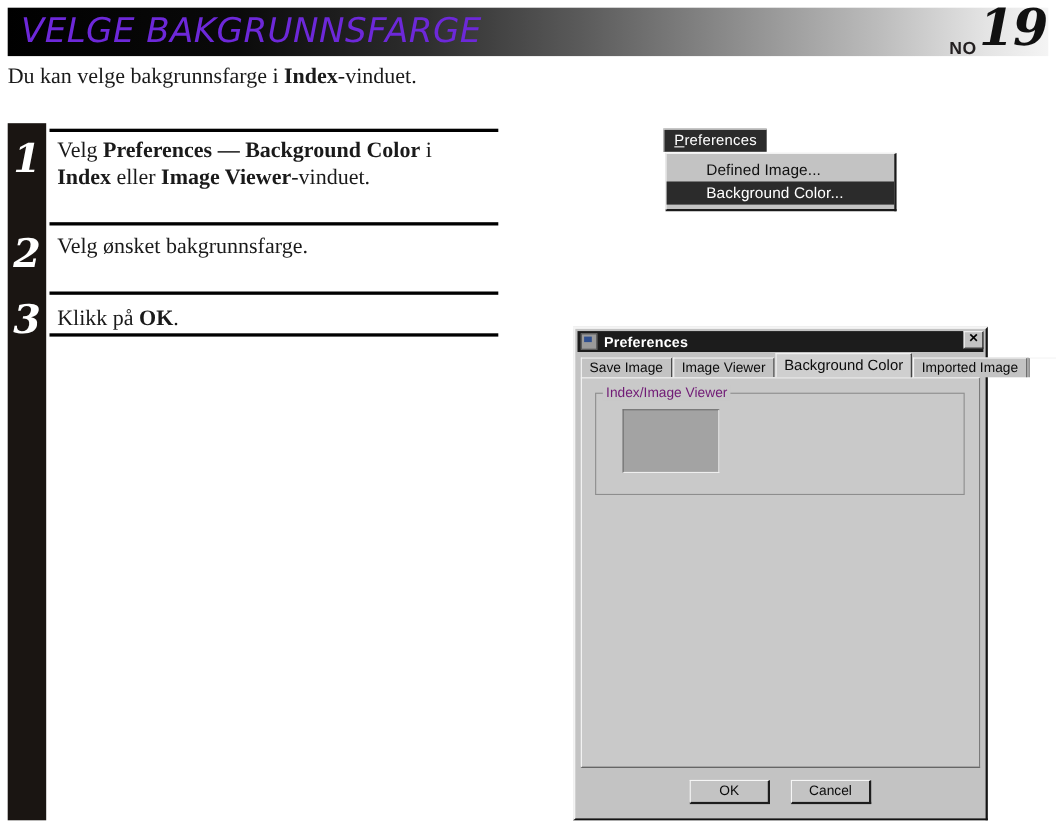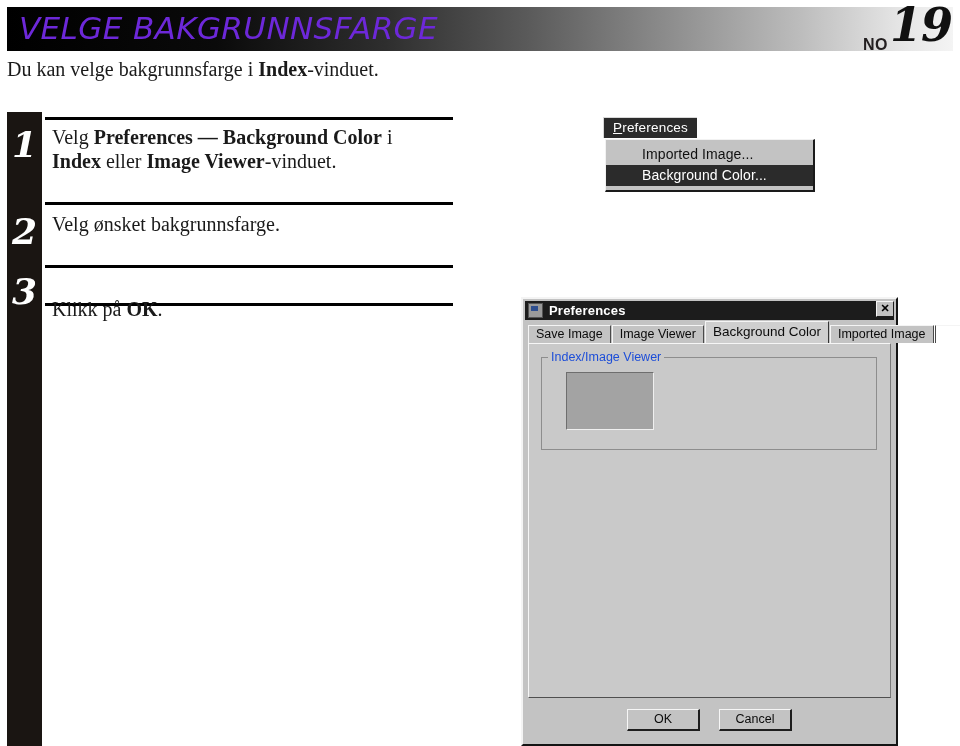--- a/index.html
+++ b/index.html
@@ -124,21 +124,21 @@
     left: 52px;
     width: 405px;
     font-family: "Liberation Serif", serif;
     font-size: 20px;
     line-height: 24px;
     color: #1a1a1a;
   }
   .step-text b { font-weight: bold; }
   #step-text-1 { top: 125px; }
   #step-text-2 { top: 212px; }
-  #step-text-3 { top: 277px; margin-top: 20px; }
+  #step-text-3 { top: 277px; }
 
   
   #menu-shot {
     position: absolute;
     left: 603px;
     top: 117px;
     width: 215px;
     font-family: "Liberation Sans", sans-serif;
     font-size: 13px;
   }
@@ -301,21 +301,21 @@
     border-top-color: #8d8d8d;
     box-sizing: border-box;
   }
   #groupbox-label {
     position: absolute;
     left: 6px;
     top: -8px;
     background: #c9c9c9;
     padding: 0 3px;
     font-size: 12.5px;
-    color: #1d4ed8;
+    color: #701a75;
     white-space: nowrap;
   }
   #color-swatch {
     position: absolute;
     left: 24px;
     top: 14px;
     width: 88px;
     height: 58px;
     background: #a3a3a3;
     border-top: 1px solid #6e6e6e;
@@ -409,21 +409,21 @@
   <span>Velg ønsket bakgrunnsfarge.</span>
 </div>
 
 <div class="step-text" id="step-text-3">
   <span>Klikk på </span><b>OK</b><span>.</span>
 </div>
 
 <div id="menu-shot">
   <div id="menubar-item"><u>P</u><span>references</span></div>
   <div id="menu-dropdown">
-    <div class="menu-row"><span>Imported Image...</span></div>
+    <div class="menu-row"><span>Defined Image...</span></div>
     <div class="menu-row selected"><span>Background Color...</span></div>
   </div>
 </div>
 
 <div id="prefs-dialog">
 
   <div id="dialog-titlebar">
     <div id="dialog-title-icon"></div>
     <div id="dialog-title-text">Preferences</div>
   </div>

